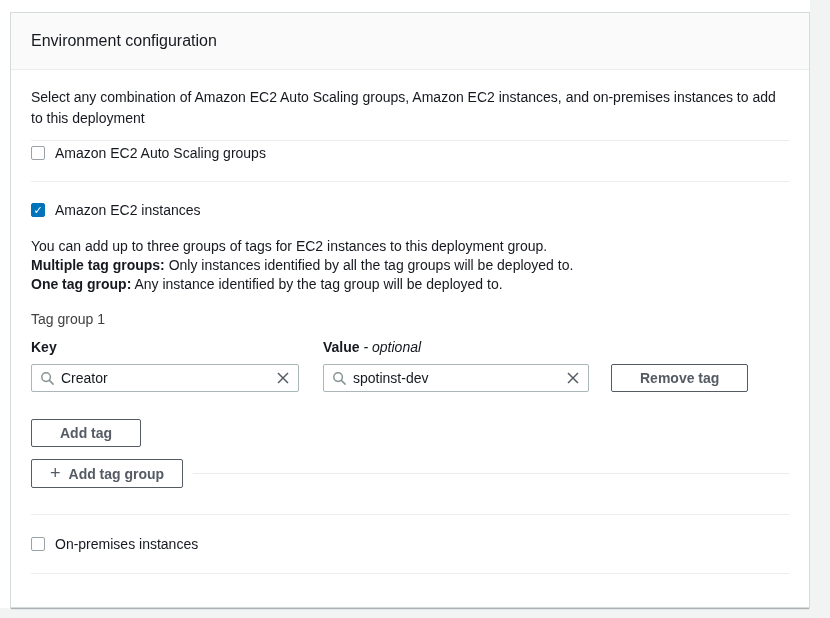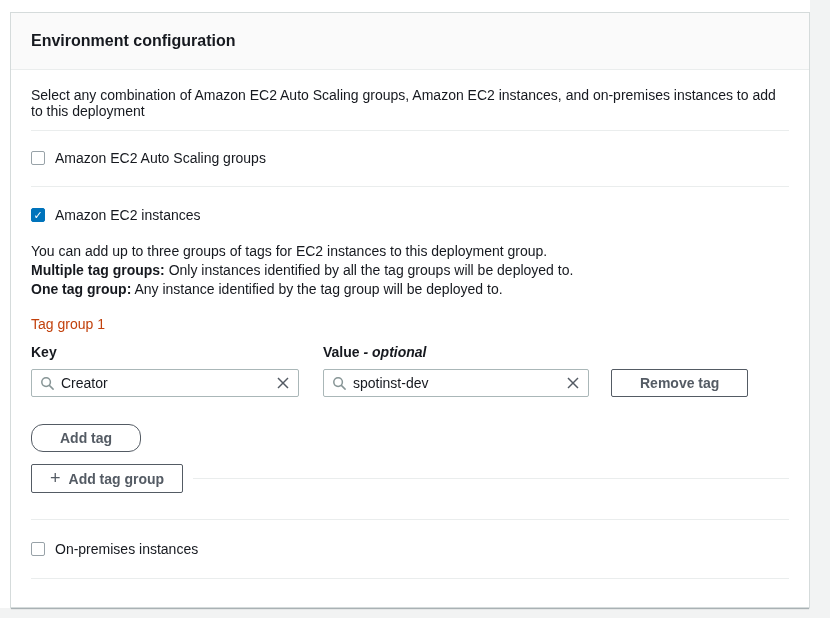--- a/index.html
+++ b/index.html
@@ -29,43 +29,43 @@
   }
   .card-header {
     background: #fafafa;
     border-bottom: 1px solid #eaeded;
     height: 57px;
     padding: 0 20px;
     display: flex; align-items: center;
   }
   .card-title {
     font-size: 16px;
-    font-weight: bold;
+    font-weight: normal;
     color: #16191f;
     text-align: center;
   }
   .card-body { padding: 0 20px; }
   .description {
     margin: 17px 0 0 0;
     font-size: 14px;
-    line-height: 16px;
+    line-height: 21px;
     max-width: 748px;
     color: #16191f;
   }
   .divider { border-top: 1px solid #eaeded; height: 0; }
   .div-1 { margin-top: 11px; }
   .div-2 { margin-top: 17px; }
   .div-3 { margin-top: 26px; }
   .div-4 { margin-top: 18px; }
   .option-row {
     display: flex; align-items: center;
     height: 22px;
     font-size: 14px;
   }
-  .row-1 { margin-top: 16px; }
+  .row-1 { margin-top: 1px; }
   .row-2 { margin-top: 17px; }
   .row-3 { margin-top: 18px; }
   .checkbox {
     width: 14px; height: 14px;
     border: 1px solid #98a2a8;
     border-radius: 2px;
     background: #fff;
     margin-right: 10px;
     flex: none;
     display: flex; align-items: center; justify-content: center;
@@ -84,30 +84,30 @@
   .help-block {
     margin-top: 16px;
     font-size: 14px;
     line-height: 19px;
     color: #16191f;
   }
   .help-block b { font-weight: bold; }
   .tag-group-heading {
     margin-top: 17px;
     font-size: 14px;
-    color: #c2410c;
+    color: #404040;
   }
   .field-labels {
     margin-top: 12px;
     display: flex;
     font-size: 14px;
   }
   .label-key { width: 292px; font-weight: bold; }
   .label-value { font-weight: bold; }
-  .label-optional { font-weight: bold; font-style: italic; }
+  .label-optional { font-weight: normal; font-style: italic; }
   .inputs-row {
     margin-top: 9px;
     display: flex;
     align-items: center;
   }
   .search-box {
     height: 28px;
     border: 1px solid #aab7b8;
     border-radius: 2px;
     background: #fff;
@@ -137,21 +137,21 @@
     font-family: "Liberation Sans", "DejaVu Sans", sans-serif;
     font-size: 14px;
     font-weight: bold;
     color: #545b64;
     padding: 0 28px;
     cursor: pointer;
     display: inline-flex;
     align-items: center;
     justify-content: center;
   }
-  .add-tag-btn { margin-top: 27px; border-radius: 12px; }
+  .add-tag-btn { margin-top: 27px; }
   .add-group-row {
     margin-top: 12px;
     display: flex;
     align-items: center;
   }
   .add-group-btn { height: 29px; padding: 0 18px; }
   .plus-glyph {
     font-size: 18px;
     font-weight: normal;
     margin-right: 8px;

